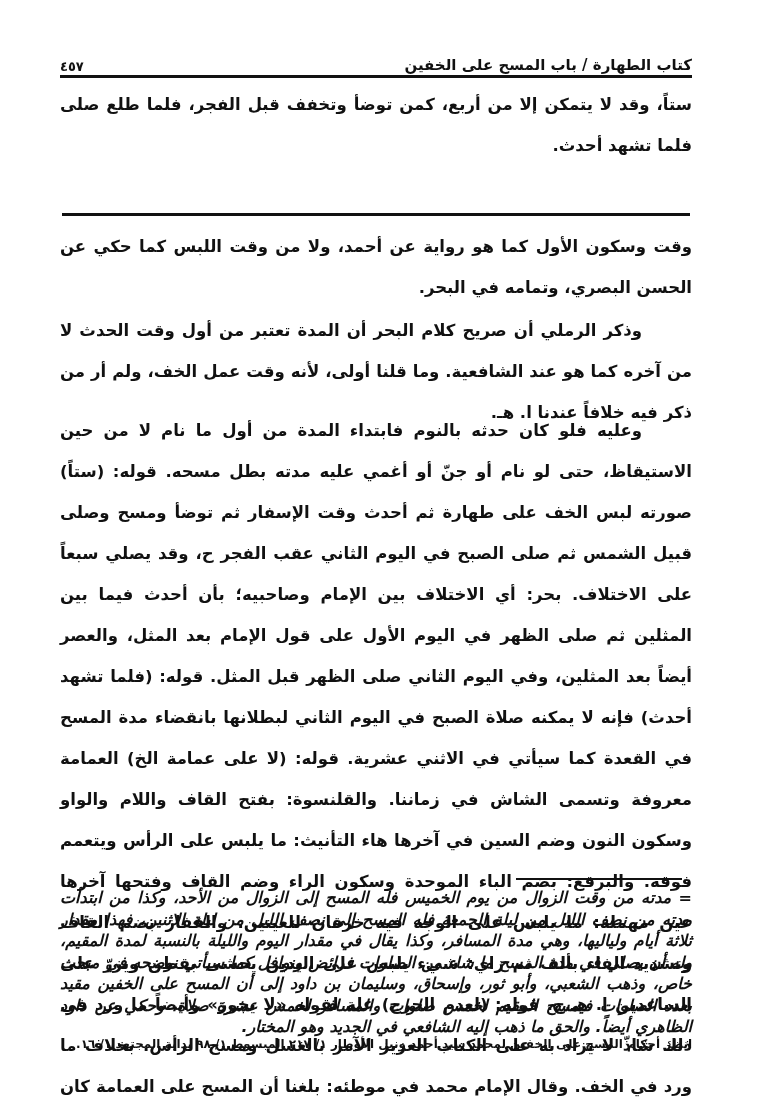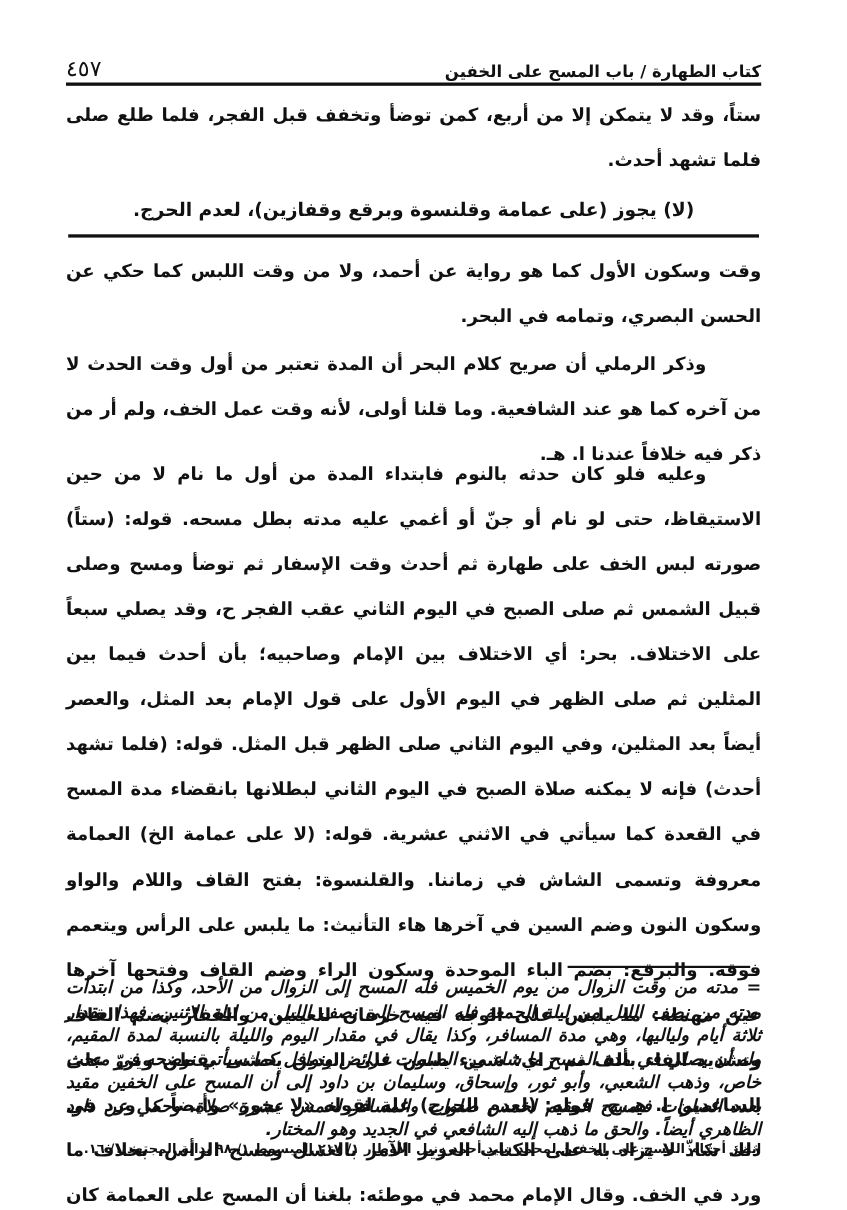--- a/index.html
+++ b/index.html
@@ -7,21 +7,21 @@
       width: 770px; height: 1100px; background: #ffffff; color: #111111;
       font-family: "DejaVu Sans", sans-serif; position: relative; overflow: hidden;
     }
     .page { position: absolute; left: 60px; top: 0; width: 632px; height: 1100px; }
     .header {
       position: absolute; left: 0; top: 50px; width: 632px; height: 24px;
       display: flex; justify-content: space-between; align-items: flex-end;
       direction: rtl;
     }
     .running-title { font-size: 15px; font-weight: bold; direction: rtl; }
-    .page-number { font-size: 20px; font-weight: normal; direction: rtl; }
+    .page-number { font-size: 13px; font-weight: bold; direction: rtl; }
     .rule-header { position: absolute; left: 0; top: 75px; width: 632px; height: 3px; background: #111; }
     .para {
       position: absolute; left: 0; width: 632px; direction: rtl; text-align: justify;
       text-align-last: right; font-size: 16.5px; line-height: 41px; font-weight: bold;
     }
     .para.indent { text-indent: 50px; }
     .matn {
       position: absolute; left: 0; width: 632px; top: 176px; direction: rtl;
       text-align: center; font-size: 17px; font-weight: bold; line-height: 30px;
     }
@@ -41,21 +41,20 @@
 
 <div class="page">
   <div class="header">
     <span class="running-title">كتاب الطهارة / باب المسح على الخفين</span>
     <span class="page-number">٤٥٧</span>
   </div>
   <div class="rule-header"></div>
 
   <p class="para" style="top:84px; margin:0;">ستاً، وقد لا يتمكن إلا من أربع، كمن توضأ وتخفف قبل الفجر، فلما طلع صلى فلما تشهد أحدث.</p>
 
-  <p class="matn" style="margin:0;">(لا) يجوز (على عمامة وقلنسوة وبرقع وقفازين)، لعدم الحرج.</p>
 
   <div class="rule-main"></div>
 
   <p class="para" style="top:226px; margin:0;">وقت وسكون الأول كما هو رواية عن أحمد، ولا من وقت اللبس كما حكي عن الحسن البصري، وتمامه في البحر.</p>
   <p class="para indent" style="top:310px; margin:0;">وذكر الرملي أن صريح كلام البحر أن المدة تعتبر من أول وقت الحدث لا من آخره كما هو عند الشافعية. وما قلنا أولى، لأنه وقت عمل الخف، ولم أر من ذكر فيه خلافاً عندنا ا. هـ.</p>
   <p class="para indent" style="top:410px; margin:0;">وعليه فلو كان حدثه بالنوم فابتداء المدة من أول ما نام لا من حين الاستيقاظ، حتى لو نام أو جنّ أو أغمي عليه مدته بطل مسحه. قوله: (ستاً) صورته لبس الخف على طهارة ثم أحدث وقت الإسفار ثم توضأ ومسح وصلى قبيل الشمس ثم صلى الصبح في اليوم الثاني عقب الفجر ح، وقد يصلي سبعاً على الاختلاف. بحر: أي الاختلاف بين الإمام وصاحبيه؛ بأن أحدث فيما بين المثلين ثم صلى الظهر في اليوم الأول على قول الإمام بعد المثل، والعصر أيضاً بعد المثلين، وفي اليوم الثاني صلى الظهر قبل المثل. قوله: (فلما تشهد أحدث) فإنه لا يمكنه صلاة الصبح في اليوم الثاني لبطلانها بانقضاء مدة المسح في القعدة كما سيأتي في الاثني عشرية. قوله: (لا على عمامة الخ) العمامة معروفة وتسمى الشاش في زماننا. والقلنسوة: بفتح القاف واللام والواو وسكون النون وضم السين في آخرها هاء التأنيث: ما يلبس على الرأس ويتعمم فوقه. والبرقع: بضم الباء الموحدة وسكون الراء وضم القاف وفتحها آخرها عين مهملة: ما يلبس على الوجه فيه خرقان للعينين. والقفاز بضم القاف وتشديد الفاء بألف ثم زاي: شيء يلبس على اليدين يحشى بقطن ويزرّ على الساعدين ا. هـ.ح. قوله: (لعدم الحرج) علة لقوله «لا يجوز» وأيضاً ما ورد في ذلك شاذّ لا يزاد به على الكتاب العزيز الآمر بالغسل ومسح الرأس. بخلاف ما ورد في الخف. وقال الإمام محمد في موطئه: بلغنا أن المسح على العمامة كان ثم ترك</p>
 
   <div class="rule-foot"></div>
 
   <p class="foot" style="top:887px; margin:0;">= مدته من وقت الزوال من يوم الخميس فله المسح إلى الزوال من الأحد، وكذا من ابتدأت مدته من نصف الليل من ليلة الجمعة فله المسح إلى نصف الليل من ليلة الاثنين، فهذا مقدار ثلاثة أيام ولياليها، وهي مدة المسافر، وكذا يقال في مقدار اليوم والليلة بالنسبة لمدة المقيم، وله أن يصلي في مدة المسح ما شاء من الصلوات فرائض ونوافل كما سيأتي نوضحه في مبحث خاص، وذهب الشعبي، وأبو ثور، وإسحاق، وسليمان بن داود إلى أن المسح على الخفين مقيد بعدد الصلوات فيمسح المقيم لخمس صلوات والمسافر لخمس عشرة صلاة، وحكي عن داود الظاهري أيضاً. والحق ما ذهب إليه الشافعي في الجديد وهو المختار.</p>

